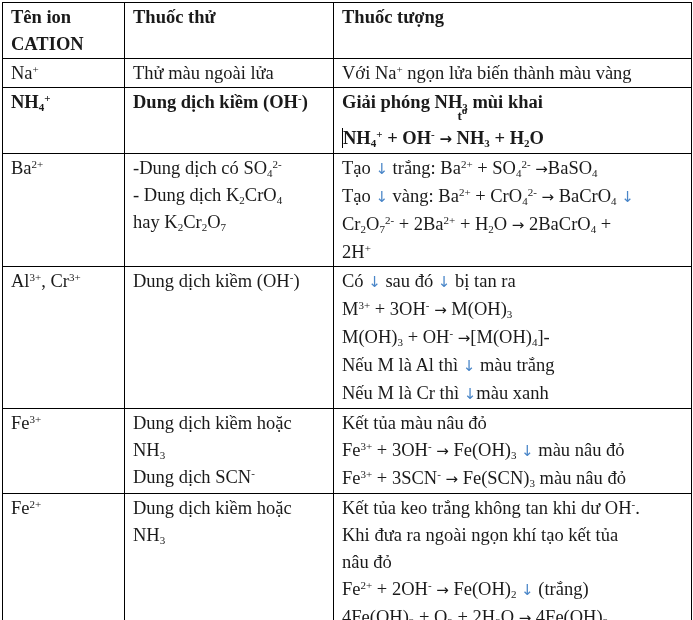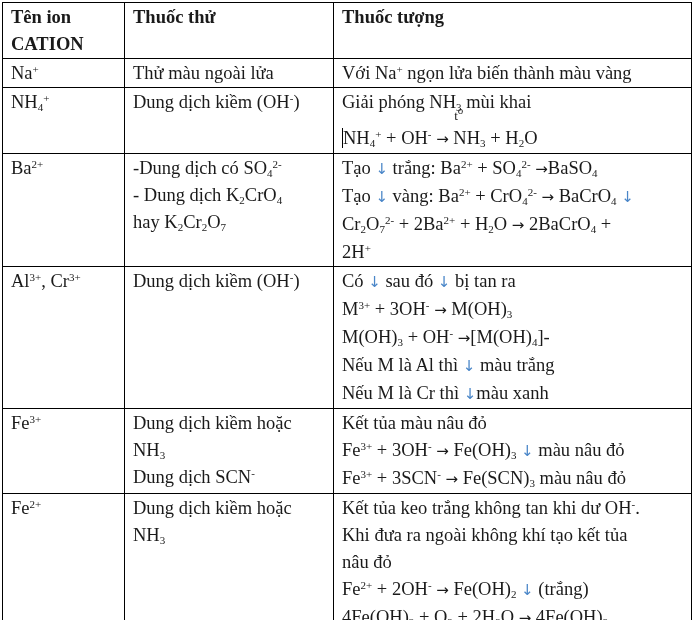--- a/index.html
+++ b/index.html
@@ -12,21 +12,21 @@
   table.ion th { font-weight: bold; }
   col.c1 { width: 122px; } col.c2 { width: 209px; } col.c3 { width: 358px; }
   sub, sup { font-size: 11px; line-height: 0; }
   sup { vertical-align: 6px; } sub { vertical-align: -3px; }
   .line { display: block; white-space: nowrap; }
   .dn { color: #4a86c8; font-family: "DejaVu Sans", sans-serif; font-size: 15px; }
   .arrow { font-family: "DejaVu Sans", sans-serif; font-size: 15px; }
   .heat { position: relative; display: inline-block; }
   .heat .t { position: absolute; top: -16px; left: 18px; font-size: 13px; line-height: 14px; }
   .cursor { border-left: 1px solid #000; }
-  tr.r-head { height: 55px; } tr.r-na { height: 27px; border-radius: 10px; } tr.r-nh4 { height: 65px; }
+  tr.r-head { height: 55px; } tr.r-na { height: 27px; border-radius: 10px; } tr.r-nh4 { height: 65px; font-weight: bold; }
   tr.r-ba { height: 112px; } tr.r-alcr { height: 136px; margin-left: 42px; } tr.r-fe3 { height: 82px; }
   tr.r-fe2 { height: 139px; }
   .nh4line2 { margin-top: 9px; }
 </style>
 </head>
 <body>
 
 <table class="ion">
   <colgroup>
       <col class="c1">
@@ -103,20 +103,20 @@
   </tr>
 
   <tr class="r-fe2">
     <td><span>Fe</span><sup>2+</sup></td>
     <td>
       <span class="line">Dung dịch kiềm hoặc</span>
       <span class="line">NH<sub>3</sub></span>
     </td>
     <td>
       <span class="line">Kết tủa keo trắng không tan khi dư OH<sup>-</sup>.</span>
-      <span class="line">Khi đưa ra ngoài không khí tạo kết tủa</span>
+      <span class="line">Khi đưa ra ngoài ngọn khí tạo kết tủa</span>
       <span class="line">nâu đỏ</span>
       <span class="line">Fe<sup>2+</sup> + 2OH<sup>-</sup> <span class="arrow">→</span> Fe(OH)<sub>2</sub> <span class="dn">↓</span> (trắng)</span>
       <span class="line">4Fe(OH)<sub>2</sub> + O<sub>2</sub> + 2H<sub>2</sub>O <span class="arrow">→</span> 4Fe(OH)<sub>3</sub></span>
     </td>
   </tr>
 </tbody>
   </table>
 
 </body></html>

